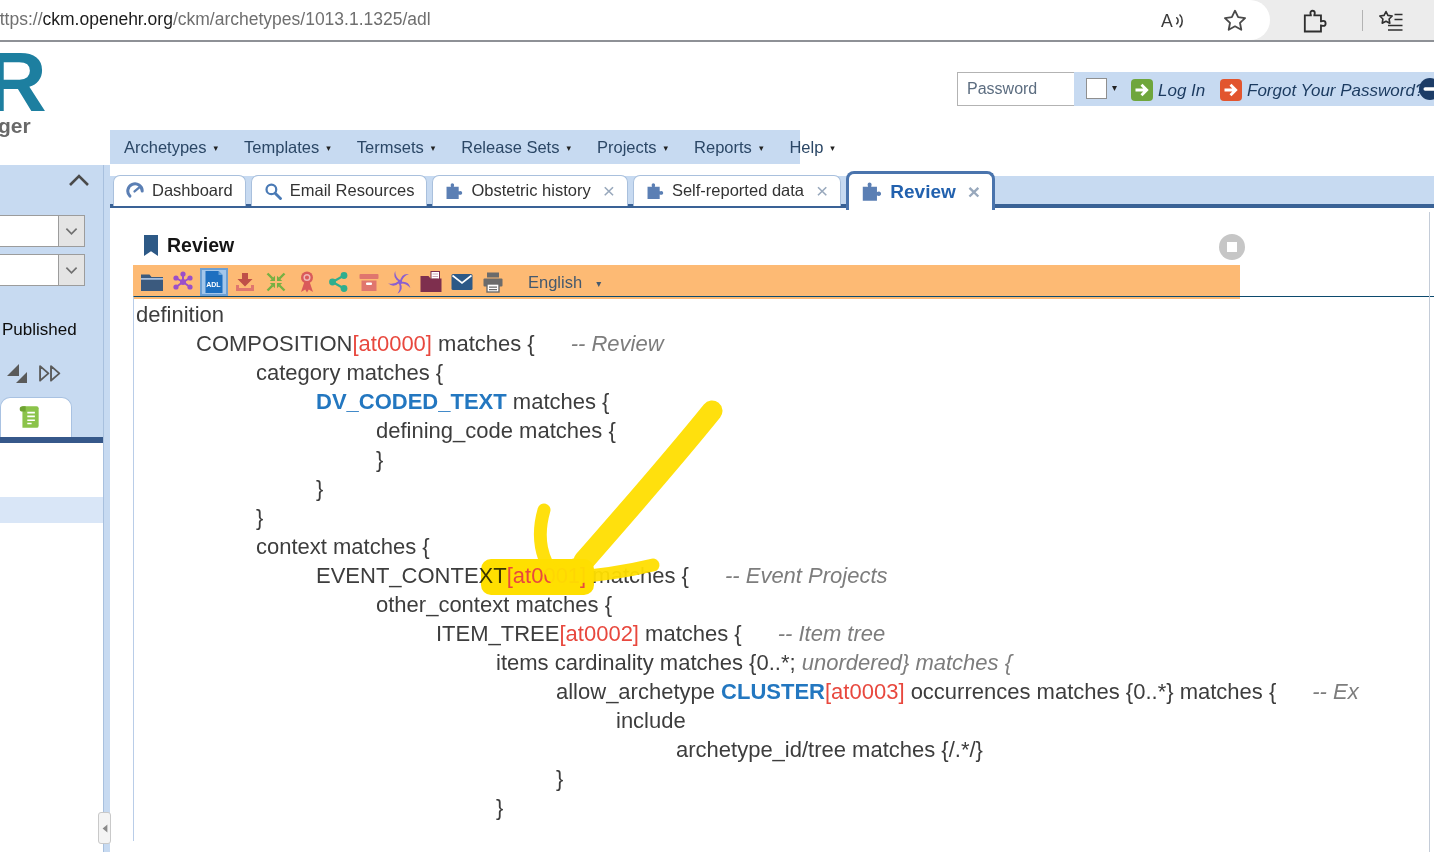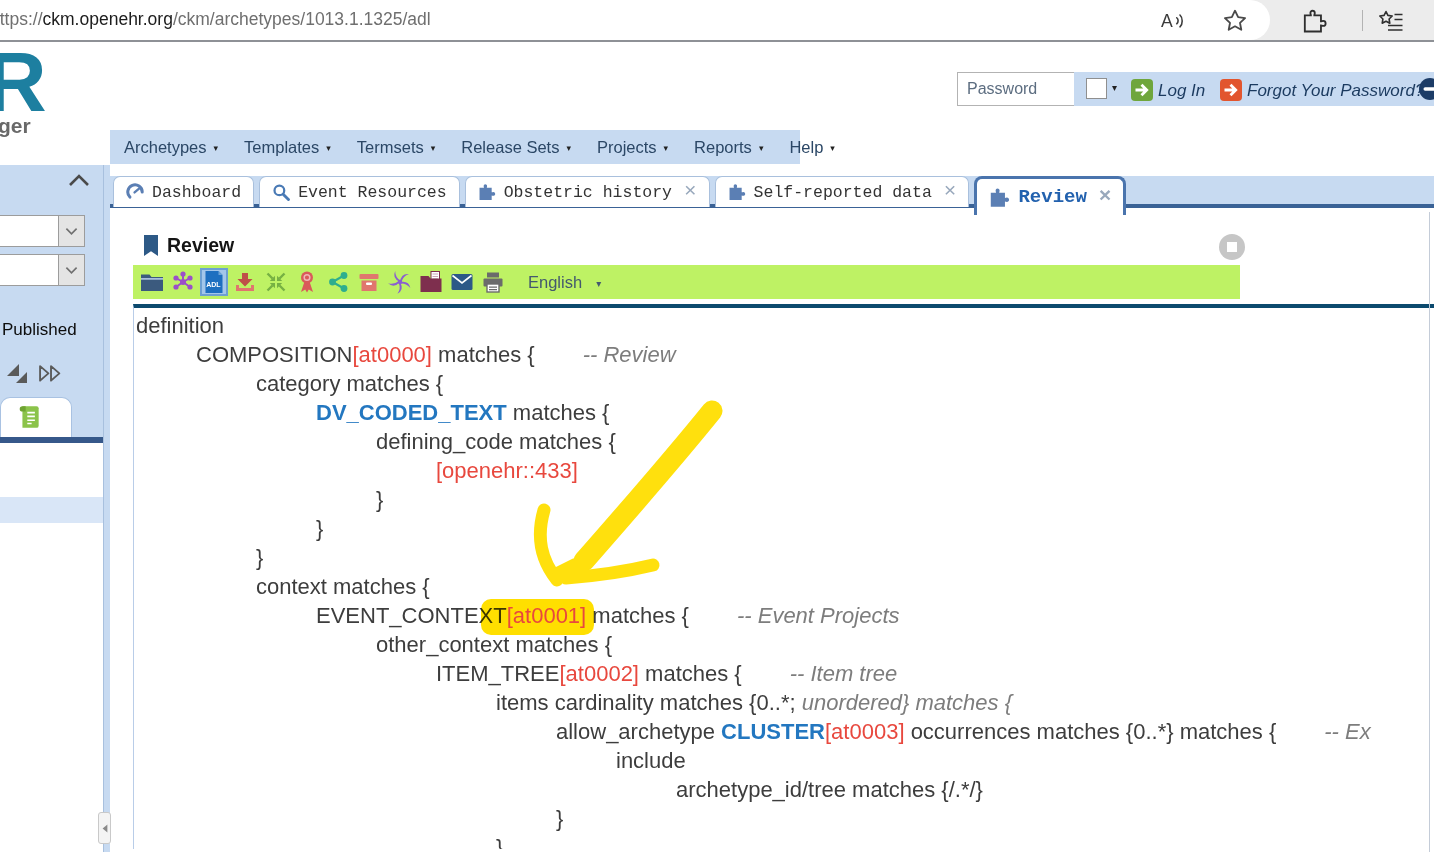--- a/index.html
+++ b/index.html
@@ -43,54 +43,54 @@
 
   
   .menu-bar { position:absolute; left:110px; top:130px; width:690px; height:34px;
               background:#c7daf1; display:flex; align-items:center; padding:0 14px; gap:26px; }
   .menu-item { display:flex; align-items:center; font-size:16.5px; color:#2b4766; white-space:nowrap; cursor:default; }
   .menu-item .caret { font-size:9px; color:#222; margin-left:7px; padding-top:2px; }
 
   
   .tab-strip { position:absolute; left:110px; top:176px; width:1324px; height:32px;
                background:#c7daf1; border-bottom:4px solid #3a6296;
-               display:flex; align-items:flex-start; padding-left:3px;font-family:Liberation Mono, monospace; }
+               display:flex; align-items:center; padding-left:3px; }
   .tab { height:31px; background:#fff; border:1px solid #a9c0dd; border-bottom:none;
          border-radius:7px 7px 0 0; margin-right:5px; padding:0 12px;
          display:flex; align-items:center; gap:8px; font-size:16.5px; color:#333; white-space:nowrap; }
   .tab.active { height:39px; border:3px solid #4a74ad; border-bottom:none;
                 border-radius:8px 8px 0 0; font-size:19px; font-weight:bold; color:#2261ae; }
   .tab-icon { width:18px; height:18px; display:inline-block; }
   .tab-icon svg { width:100%; height:100%; }
   .tab.active .tab-icon { width:21px; height:21px; }
   .tab-close { color:#98a8bc; font-size:21px; line-height:14px; margin-left:4px; }
 
   
   .panel-bookmark { position:absolute; left:143px; top:235px; width:16px; height:22px; }
   .panel-title { position:absolute; left:167px; top:234px; font-size:19.5px; font-weight:bold; color:#151515; }
   .loading-circle { position:absolute; left:1219px; top:234px; width:26px; height:26px;
                     background:#c6c6c6; border-radius:50%; }
   .loading-circle::after { content:""; position:absolute; left:8px; top:8px; width:10px; height:10px; background:#fff; }
   .toolbar { position:absolute; left:133px; top:265px; width:1107px; height:34px;
-             background:#bef264; display:flex; align-items:center; padding-left:7px; gap:7px; }
+             background:#fdba74; display:flex; align-items:center; padding-left:7px; gap:7px; }
   .tool { width:24px; height:24px; display:inline-flex; }
   .tool svg { width:100%; height:100%; }
   .tool.selected { background:#a3c6ea; outline:2px solid #6d9fd2; }
   .lang-label { margin-left:16px; font-size:16.5px; color:#44596e; }
   .lang-caret { font-size:10px; color:#44596e; margin-left:7px; padding-top:2px; }
 
   
-  .code-panel { position:absolute; left:133px; top:304px; width:1301px; height:545px;
-                border-left:1px solid #b9cde8; border-top:4px solid #0c4a6e;
+  .code-panel { position:absolute; left:133px; top:296px; width:1301px; height:545px;
+                border-left:1px solid #b9cde8; border-top:1px solid #0c4a6e;
                 padding:3px 0 0 2px; overflow:hidden; }
   .code-line { white-space:pre; font-size:22px; line-height:29px; color:#3d3d3d; }
   .seg-plain { color:#3d3d3d; }
   .seg-at { color:#e8483e; }
   .seg-class { color:#2377c0; font-weight:bold; }
-  .seg-comment { color:#7d7d7d; font-style:italic; margin-left:48px; }
+  .seg-comment { color:#7d7d7d; font-style:italic; margin-left:36px; }
   .seg-italic { color:#7d7d7d; font-style:italic; }
   .seg-at-hl { color:#e8483e; background:#ffdf00; mix-blend-mode:multiply;
                border-radius:10px; padding:4px 8px 7px 26px; margin-left:-26px; margin-right:-8px; }
 
   
   .sidebar { position:absolute; left:0; top:165px; width:110px; height:795px; background:#c7daf1; }
   .sidebar-divider { position:absolute; left:103px; top:0; width:1px; height:687px; background:#a8c0de; }
   .collapse-chevron { position:absolute; left:68px; top:8px; width:22px; height:14px; }
   .side-select { position:absolute; left:-16px; width:101px; height:32px; background:#fff; border:1px solid #9c9c9c; }
   .side-select .dd-btn { position:absolute; right:0; top:0; width:26px; height:100%;
@@ -200,21 +200,21 @@
             <path d="M18 10a8 8 0 1 0-13.7 5.6" fill="none" stroke="#5b7fb4" stroke-width="3.4" stroke-linecap="round"></path>
             <path d="M9.5 10.5L15.5 5.5" stroke="#5b7fb4" stroke-width="2.6" stroke-linecap="round"></path>
           </svg></span>
         <span>Dashboard</span>
       </div>
       <div class="tab">
         <span class="tab-icon"><svg viewBox="0 0 20 20">
             <circle cx="8.2" cy="8.2" r="5.4" fill="none" stroke="#4a7ab5" stroke-width="2.5"></circle>
             <path d="M12.4 12.4L18.3 18.3" stroke="#4a7ab5" stroke-width="3.2" stroke-linecap="round"></path>
           </svg></span>
-        <span>Event Resources</span>
+        <span>Email Resources</span>
       </div>
       <div class="tab">
         <span class="tab-icon"><svg viewBox="0 0 20 20">
             <path d="M8 1.5c1.2 0 2.1.9 2.1 2 0 .8-.4 1.2-.4 1.9h5.5v5c.7 0 1.1-.4 1.9-.4 1.1 0 2 .9 2 2.1s-.9 2.1-2 2.1c-.8 0-1.2-.4-1.9-.4v5H1.7V5.4h5c0-.7-.4-1.1-.4-1.9 0-1.1.9-2 1.7-2z" fill="#5b7fb4"></path>
           </svg></span>
         <span>Obstetric history</span>
         <span class="tab-close">×</span>
       </div>
       <div class="tab">
         <span class="tab-icon"><svg viewBox="0 0 20 20">
@@ -324,21 +324,20 @@
     <span class="lang-label">English</span>
     <span class="lang-caret">▾</span>
   </div>
 
   <div class="code-panel">
       <div class="code-line" style="padding-left: 0px;"><span class="seg-plain">definition</span></div>
       <div class="code-line" style="padding-left: 60px;"><span class="seg-plain">COMPOSITION</span><span class="seg-at">[at0000]</span><span class="seg-plain"> matches {</span><span class="seg-comment">-- Review</span></div>
       <div class="code-line" style="padding-left: 120px;"><span class="seg-plain">category matches {</span></div>
       <div class="code-line" style="padding-left: 180px;"><span class="seg-class">DV_CODED_TEXT</span><span class="seg-plain"> matches {</span></div>
       <div class="code-line" style="padding-left: 240px;"><span class="seg-plain">defining_code matches {</span></div>
-      <div class="code-line" style="padding-left: 300px;"><span class="seg-at">[openehr::433]</span></div>
       <div class="code-line" style="padding-left: 240px;"><span class="seg-plain">}</span></div>
       <div class="code-line" style="padding-left: 180px;"><span class="seg-plain">}</span></div>
       <div class="code-line" style="padding-left: 120px;"><span class="seg-plain">}</span></div>
       <div class="code-line" style="padding-left: 120px;"><span class="seg-plain">context matches {</span></div>
       <div class="code-line" style="padding-left: 180px;"><span class="seg-plain">EVENT_CONTEXT</span><span class="seg-at-hl">[at0001]</span><span class="seg-plain"> matches {</span><span class="seg-comment">-- Event Projects</span></div>
       <div class="code-line" style="padding-left: 240px;"><span class="seg-plain">other_context matches {</span></div>
       <div class="code-line" style="padding-left: 300px;"><span class="seg-plain">ITEM_TREE</span><span class="seg-at">[at0002]</span><span class="seg-plain"> matches {</span><span class="seg-comment">-- Item tree</span></div>
       <div class="code-line" style="padding-left: 360px;"><span class="seg-plain">items cardinality matches {0..*; </span><span class="seg-italic">unordered} matches {</span></div>
       <div class="code-line" style="padding-left: 420px;"><span class="seg-plain">allow_archetype </span><span class="seg-class">CLUSTER</span><span class="seg-at">[at0003]</span><span class="seg-plain"> occurrences matches {0..*} matches {</span><span class="seg-comment">-- Ex</span></div>
       <div class="code-line" style="padding-left: 480px;"><span class="seg-plain">include</span></div>

